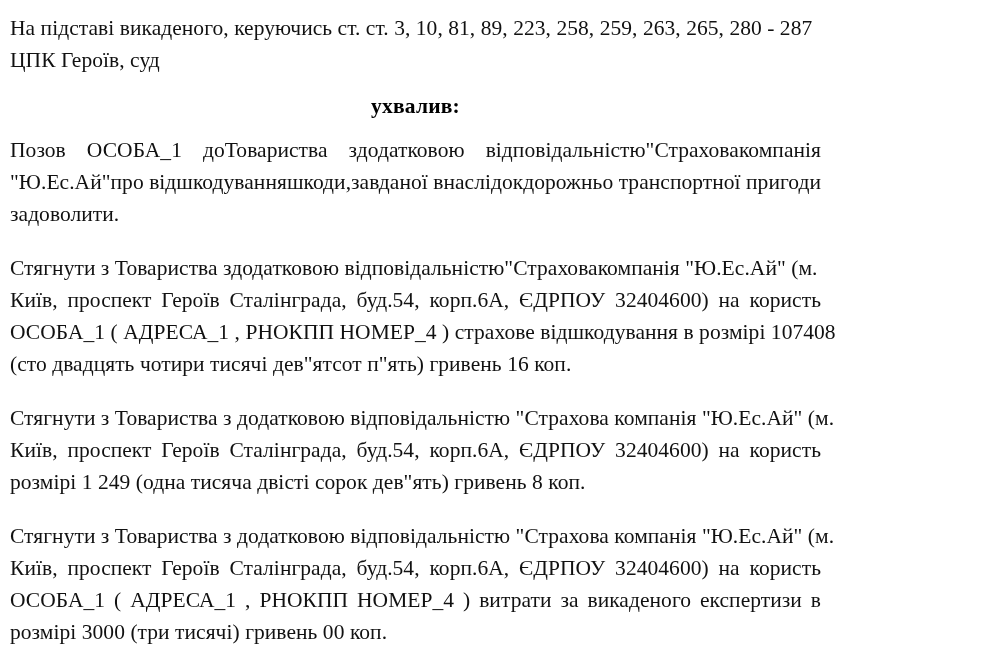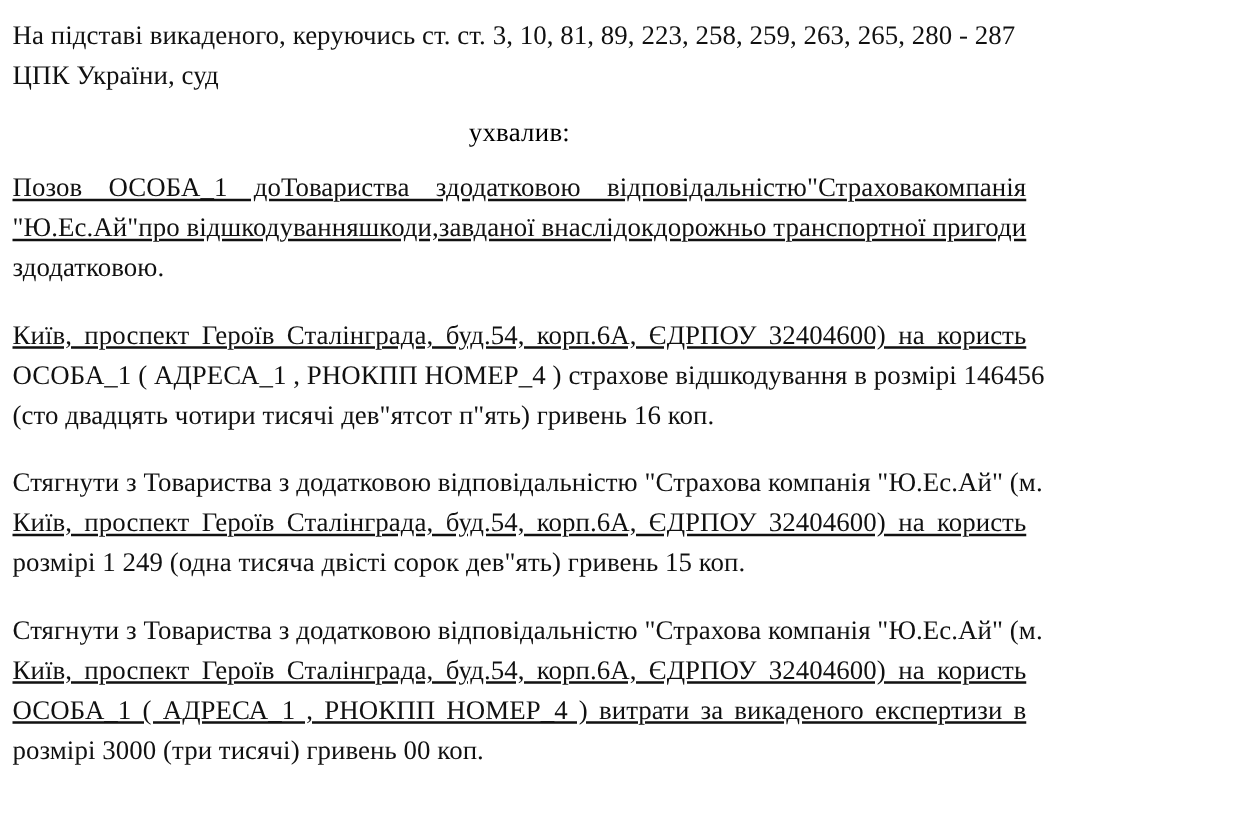--- a/index.html
+++ b/index.html
@@ -30,76 +30,76 @@
     text-justify: inter-word;
     margin: 0;
     color: #111111;
     letter-spacing: 0.05px;
   }
   .gap-sm { height: 22px; }
 
   .heading {
     font-size: 21.5px;
     line-height: 32px;
-    font-weight: normal;
+    font-weight: bold;
     text-align: center;
     margin: 0;
     color: #000000;
     letter-spacing: 0.2px;
   }
   .heading-wrap {
     padding-top: 14px;
     padding-bottom: 12px;
   }
 
   
   .justify-all {
     text-align: justify;
     text-align-last: justify;
-    text-decoration: underline;
   }
   .linebox {
     display: block;
     white-space: nowrap;
   }
 </style>
 </head>
 <body>
 
 <div class="page">
 
   <div class="para">
     <span class="linebox">На підставі викаденого, керуючись ст. ст. 3, 10, 81, 89, 223, 258, 259, 263, 265, 280 - 287</span>
-    <span class="linebox">ЦПК України, суд</span>
+    <span class="linebox">ЦПК Героїв, суд</span>
   </div>
 
   <div class="heading-wrap">
     <div class="heading">ухвалив:</div>
   </div>
 
   <div class="para">
     <span class="linebox justify-all" style="display:block;white-space:normal;">Позов ОСОБА_1 доТовариства здодатковою відповідальністю"Страховакомпанія</span>
     <span class="linebox justify-all" style="display:block;white-space:normal;">"Ю.Ес.Ай"про відшкодуванняшкоди,завданої внаслідокдорожньо транспортної пригоди</span>
-    <span class="linebox">здодатковою.</span>
+    <span class="linebox">задоволити.</span>
   </div>
 
   <div class="gap-sm"></div>
 
   <div class="para">
+    <span class="linebox">Стягнути з Товариства здодатковою відповідальністю"Страховакомпанія "Ю.Ес.Ай" (м.</span>
     <span class="linebox justify-all" style="display:block;white-space:normal;">Київ, проспект Героїв Сталінграда, буд.54, корп.6А, ЄДРПОУ 32404600) на користь</span>
-    <span class="linebox">ОСОБА_1 ( АДРЕСА_1 , РНОКПП НОМЕР_4 ) страхове відшкодування в розмірі 146456</span>
+    <span class="linebox">ОСОБА_1 ( АДРЕСА_1 , РНОКПП НОМЕР_4 ) страхове відшкодування в розмірі 107408</span>
     <span class="linebox">(сто двадцять чотири тисячі дев"ятсот п"ять) гривень 16 коп.</span>
   </div>
 
   <div class="gap-sm"></div>
 
   <div class="para">
     <span class="linebox">Стягнути з Товариства з додатковою відповідальністю "Страхова компанія "Ю.Ес.Ай" (м.</span>
     <span class="linebox justify-all" style="display:block;white-space:normal;">Київ, проспект Героїв Сталінграда, буд.54, корп.6А, ЄДРПОУ 32404600) на користь</span>
-    <span class="linebox">розмірі 1 249 (одна тисяча двісті сорок дев"ять) гривень 15 коп.</span>
+    <span class="linebox">розмірі 1 249 (одна тисяча двісті сорок дев"ять) гривень 8 коп.</span>
   </div>
 
   <div class="gap-sm"></div>
 
   <div class="para">
     <span class="linebox">Стягнути з Товариства з додатковою відповідальністю "Страхова компанія "Ю.Ес.Ай" (м.</span>
     <span class="linebox justify-all" style="display:block;white-space:normal;">Київ, проспект Героїв Сталінграда, буд.54, корп.6А, ЄДРПОУ 32404600) на користь</span>
     <span class="linebox justify-all" style="display:block;white-space:normal;">ОСОБА_1 ( АДРЕСА_1 , РНОКПП НОМЕР_4 ) витрати за викаденого експертизи в</span>
     <span class="linebox">розмірі 3000 (три тисячі) гривень 00 коп.</span>
   </div>

